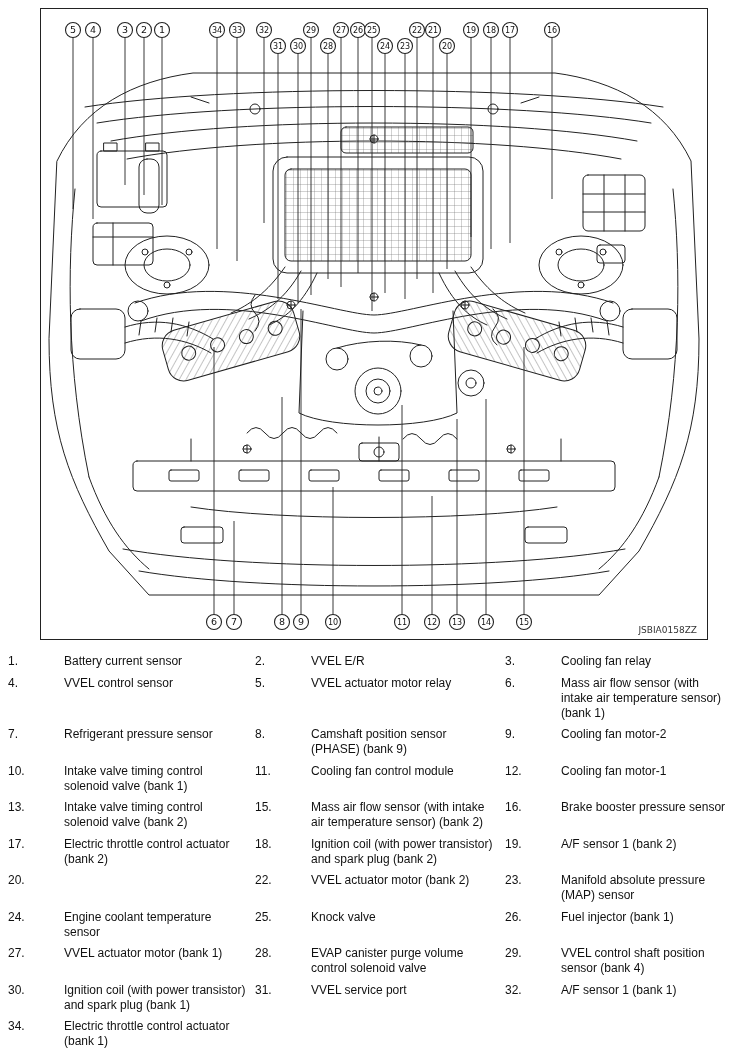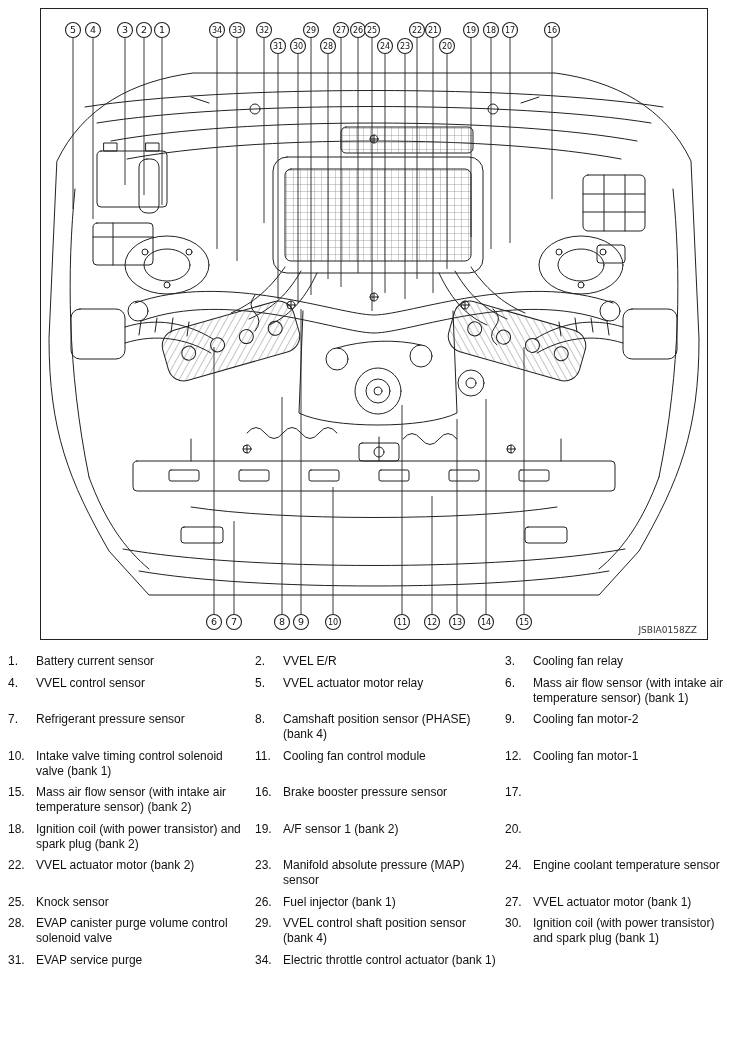--- a/index.html
+++ b/index.html
@@ -13,21 +13,21 @@
   }
   .diagram-frame svg{display:block;}
   .legend{
     position:absolute;left:8px;top:654px;width:733px;
     display:grid;grid-template-columns:247px 250px 236px;
     row-gap:6.5px;column-gap:0;
     font-size:12px;line-height:15px;
   }
   .legend-item{display:flex;align-items:flex-start;padding-right:8px;}
   .legend-num{flex:0 0 28px;width:28px;}
-  .legend-label{flex:1;}
+  .legend-label{flex:1;margin-left:28px;}
 </style>
 </head>
 <body>
 
 <div class="page">
 
   <div class="diagram-frame">
     <svg width="666" height="630" viewBox="0 0 666 630">
       <defs>
         <pattern id="hatchL" patternUnits="userSpaceOnUse" width="6" height="6" patternTransform="rotate(45)">
@@ -370,48 +370,53 @@
       <div class="legend-item">
         <span class="legend-num">6.</span>
         <span class="legend-label">Mass air flow sensor (with intake air temperature sensor) (bank 1)</span>
       </div>
       <div class="legend-item">
         <span class="legend-num">7.</span>
         <span class="legend-label">Refrigerant pressure sensor</span>
       </div>
       <div class="legend-item">
         <span class="legend-num">8.</span>
-        <span class="legend-label">Camshaft position sensor (PHASE) (bank 4)</span>
+        <span class="legend-label">Camshaft position sensor (PHASE) (bank 9)</span>
       </div>
       <div class="legend-item">
         <span class="legend-num">9.</span>
         <span class="legend-label">Cooling fan motor-2</span>
       </div>
       <div class="legend-item">
         <span class="legend-num">10.</span>
         <span class="legend-label">Intake valve timing control solenoid valve (bank 1)</span>
       </div>
       <div class="legend-item">
         <span class="legend-num">11.</span>
         <span class="legend-label">Cooling fan control module</span>
       </div>
       <div class="legend-item">
         <span class="legend-num">12.</span>
         <span class="legend-label">Cooling fan motor-1</span>
       </div>
       <div class="legend-item">
+        <span class="legend-num">13.</span>
+        <span class="legend-label">Intake valve timing control solenoid valve (bank 2)</span>
+      </div>
+      <div class="legend-item">
         <span class="legend-num">15.</span>
         <span class="legend-label">Mass air flow sensor (with intake air temperature sensor) (bank 2)</span>
       </div>
       <div class="legend-item">
         <span class="legend-num">16.</span>
         <span class="legend-label">Brake booster pressure sensor</span>
       </div>
       <div class="legend-item">
         <span class="legend-num">17.</span>
+        <span class="legend-label">Electric throttle control actuator (bank 2)</span>
       </div>
       <div class="legend-item">
         <span class="legend-num">18.</span>
         <span class="legend-label">Ignition coil (with power transistor) and spark plug (bank 2)</span>
       </div>
       <div class="legend-item">
         <span class="legend-num">19.</span>
         <span class="legend-label">A/F sensor 1 (bank 2)</span>
       </div>
       <div class="legend-item">
@@ -424,21 +429,21 @@
       <div class="legend-item">
         <span class="legend-num">23.</span>
         <span class="legend-label">Manifold absolute pressure (MAP) sensor</span>
       </div>
       <div class="legend-item">
         <span class="legend-num">24.</span>
         <span class="legend-label">Engine coolant temperature sensor</span>
       </div>
       <div class="legend-item">
         <span class="legend-num">25.</span>
-        <span class="legend-label">Knock sensor</span>
+        <span class="legend-label">Knock valve</span>
       </div>
       <div class="legend-item">
         <span class="legend-num">26.</span>
         <span class="legend-label">Fuel injector (bank 1)</span>
       </div>
       <div class="legend-item">
         <span class="legend-num">27.</span>
         <span class="legend-label">VVEL actuator motor (bank 1)</span>
       </div>
       <div class="legend-item">
@@ -448,21 +453,25 @@
       <div class="legend-item">
         <span class="legend-num">29.</span>
         <span class="legend-label">VVEL control shaft position sensor (bank 4)</span>
       </div>
       <div class="legend-item">
         <span class="legend-num">30.</span>
         <span class="legend-label">Ignition coil (with power transistor) and spark plug (bank 1)</span>
       </div>
       <div class="legend-item">
         <span class="legend-num">31.</span>
-        <span class="legend-label">EVAP service purge</span>
+        <span class="legend-label">VVEL service port</span>
+      </div>
+      <div class="legend-item">
+        <span class="legend-num">32.</span>
+        <span class="legend-label">A/F sensor 1 (bank 1)</span>
       </div>
       <div class="legend-item">
         <span class="legend-num">34.</span>
         <span class="legend-label">Electric throttle control actuator (bank 1)</span>
       </div>
     </div>
 
 </div>
 
 </body></html>

